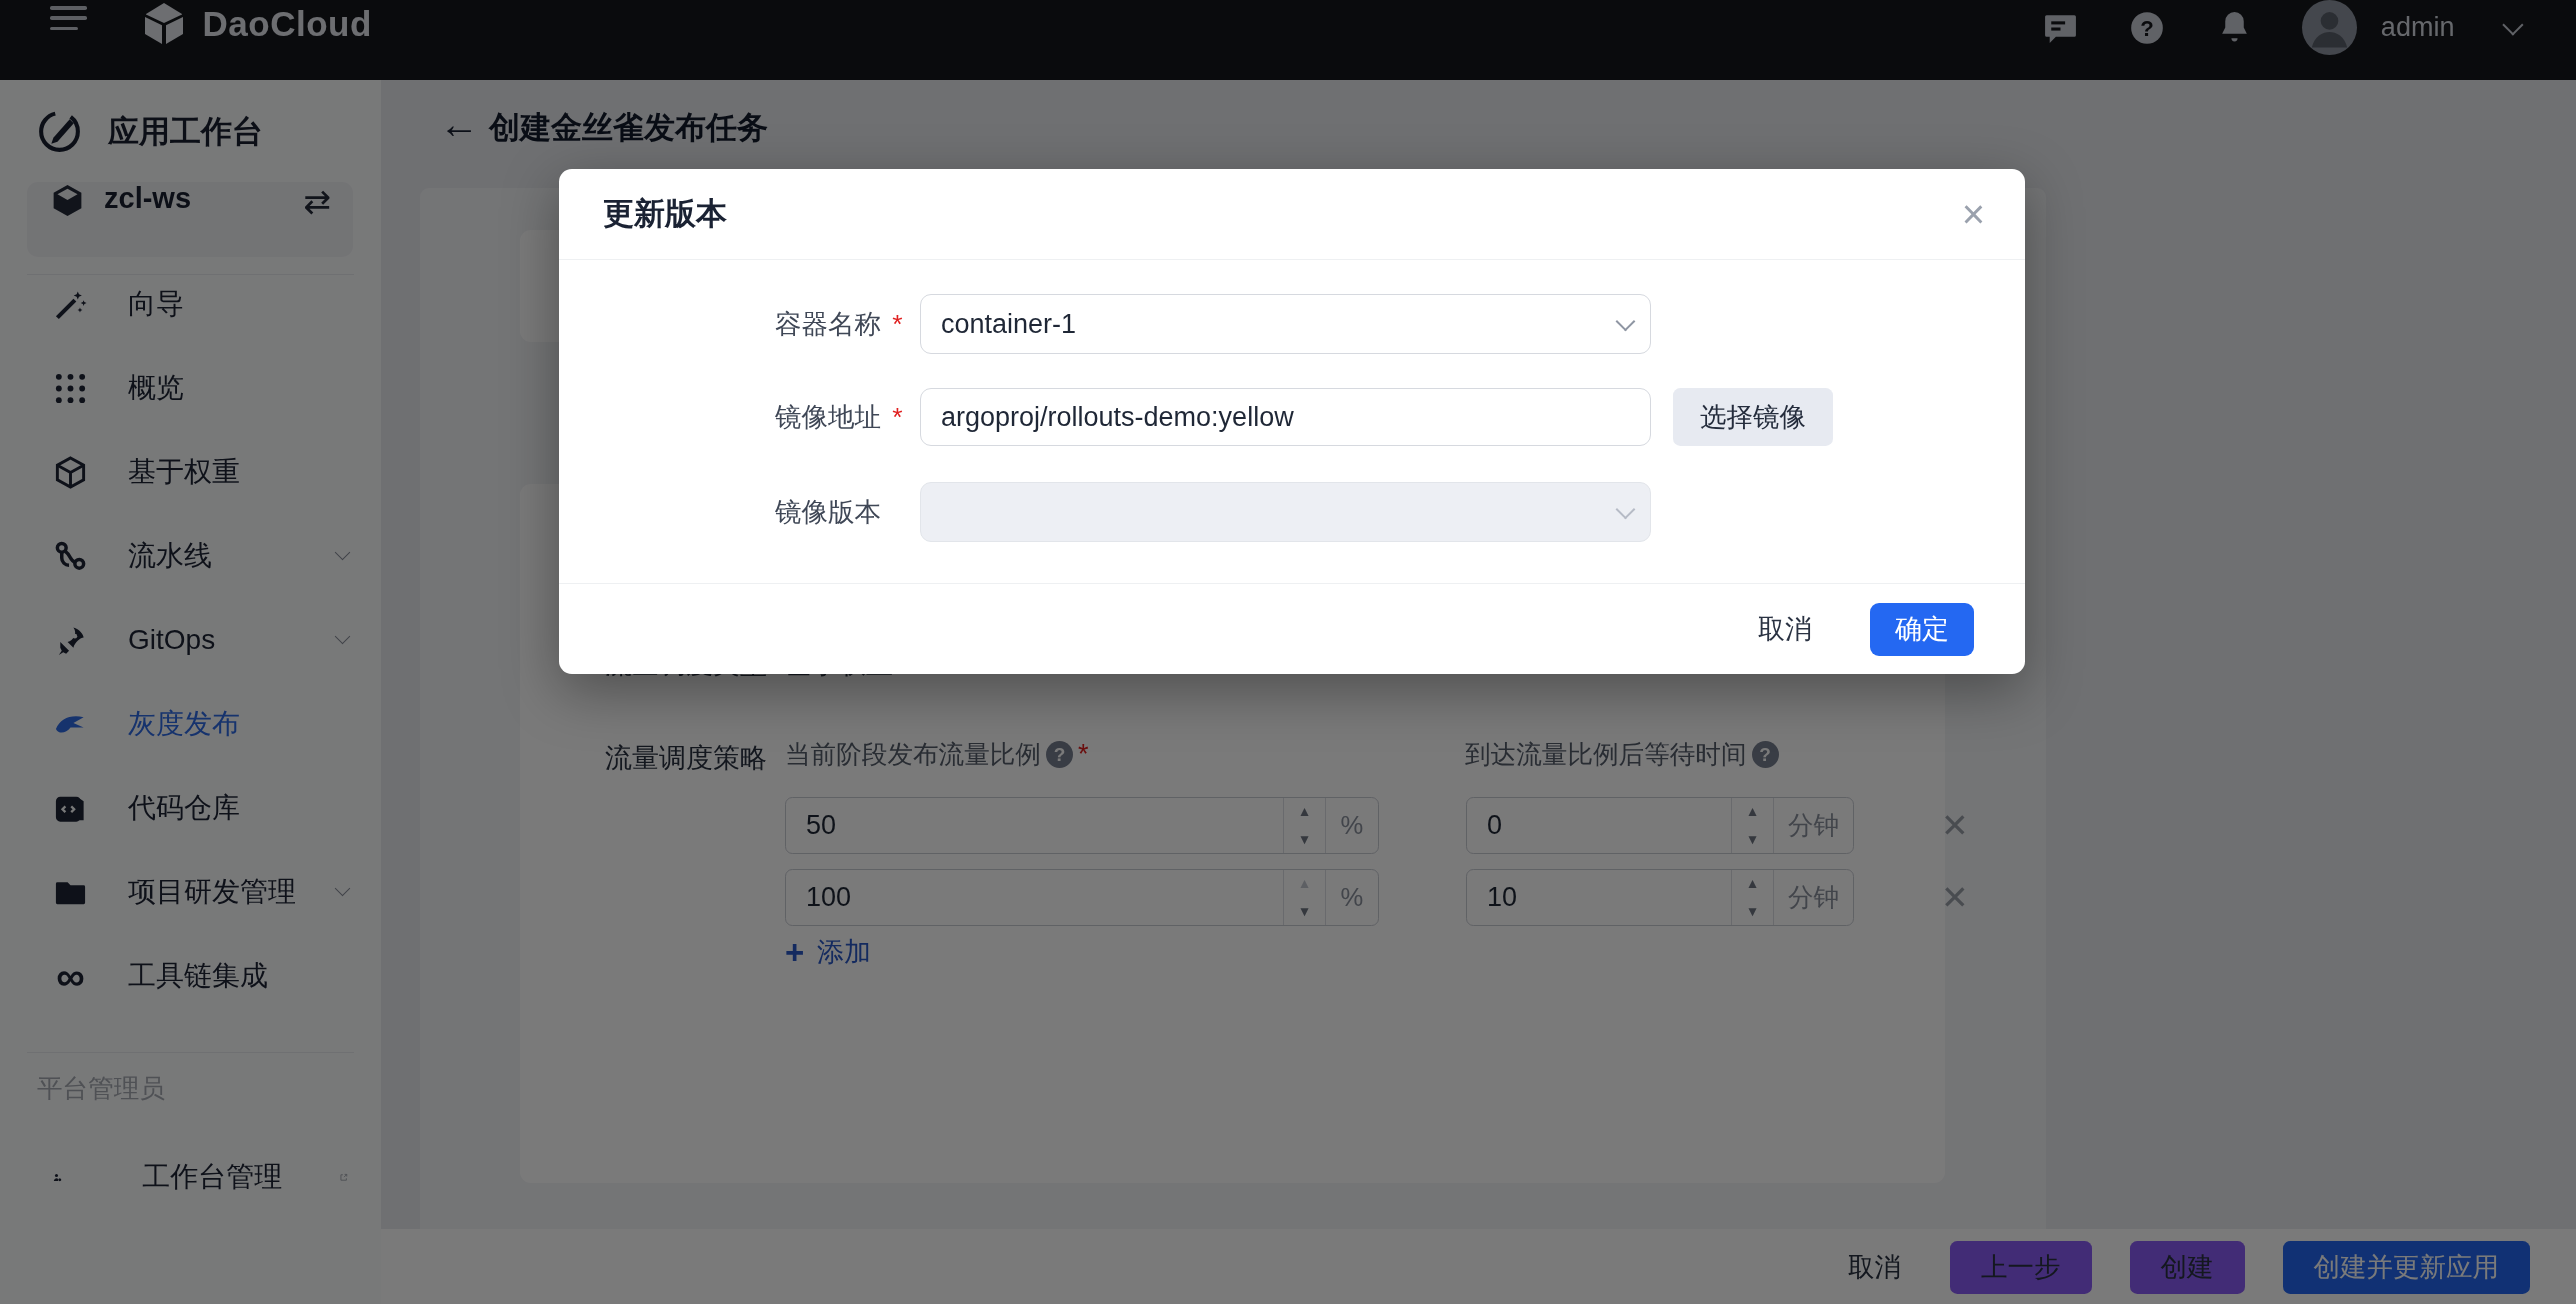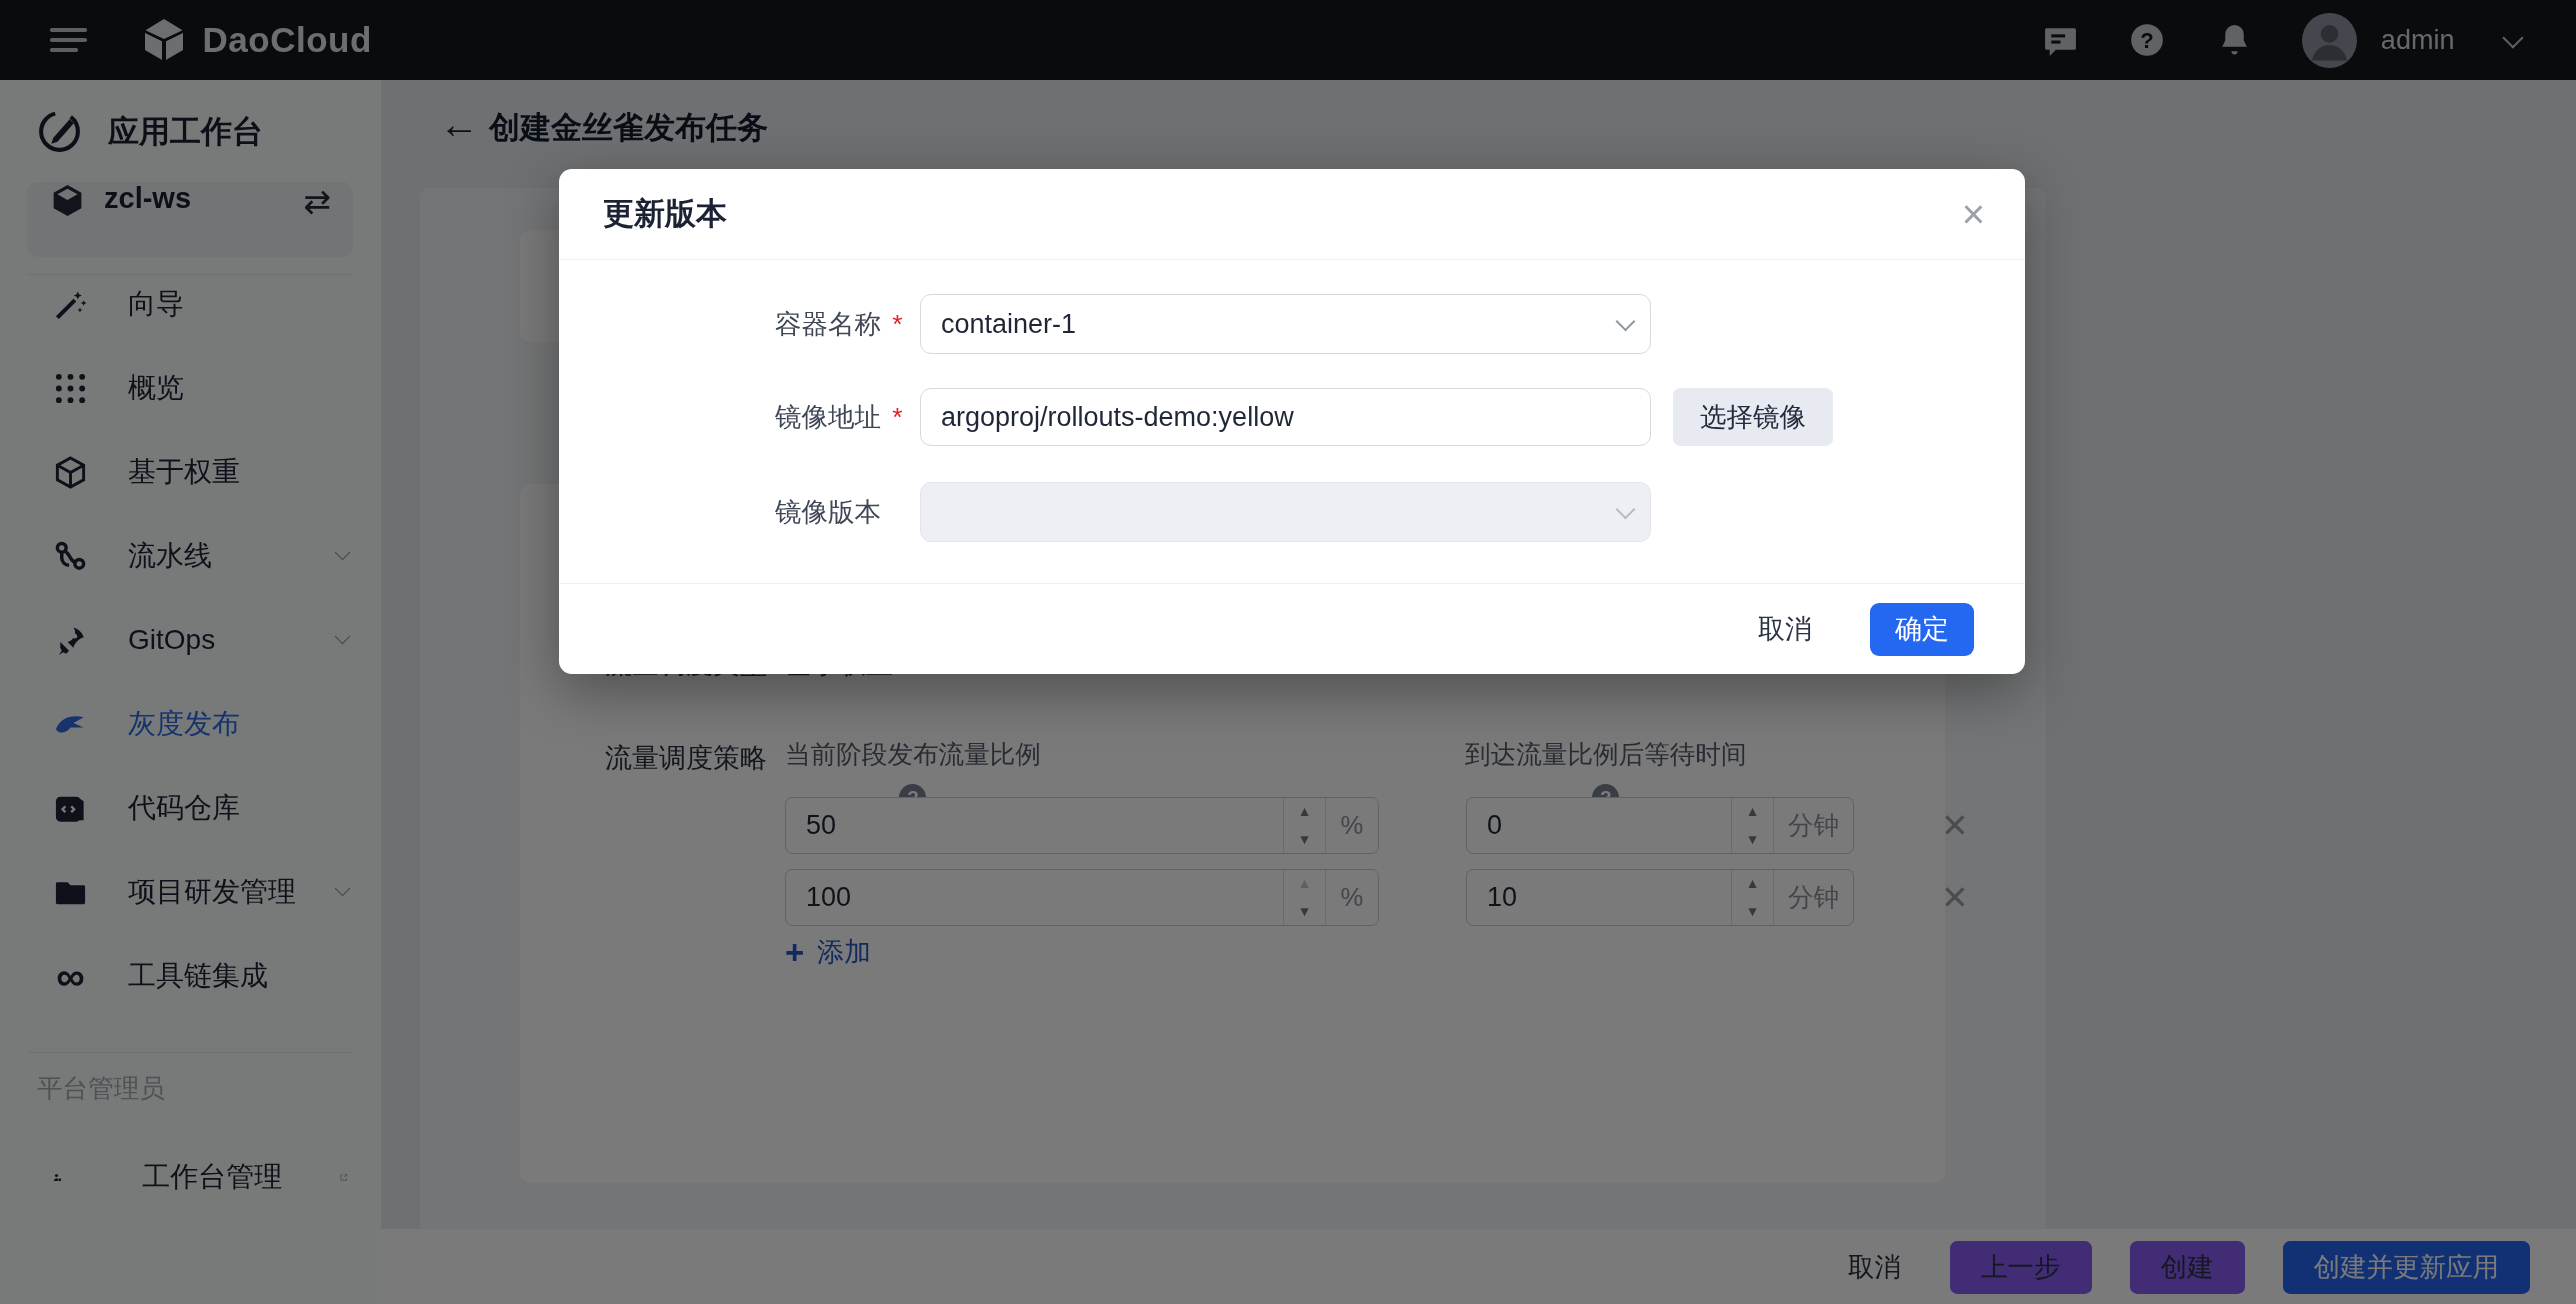--- a/index.html
+++ b/index.html
@@ -1,21 +1,21 @@
 <!DOCTYPE html>
 <html style="font-size:14.6px"><head>
 <meta charset="utf-8">
 <style>
   * { margin:0; padding:0; box-sizing:border-box; }
   html,body { width:2576px; height:1304px; overflow:hidden; background:#e9ebef;
               font-family:"Liberation Sans","DejaVu Sans",sans-serif; }
 
   
   .topbar { position:absolute; left:0; top:0; width:2576px; height:80px;
-            background:#16181d; display:flex; align-items:center; z-index:10; }
+            background:#16181d; display:flex; align-items:flex-start; z-index:10; }
   .hamburger { margin-left:50px; width:37px; cursor:pointer; }
   .hamburger div { height:3.7px; background:#c3c7cf; border-radius:1.8px; margin:6.4px 0; }
   .hamburger div:nth-child(3){ width:75%; }
   .brand { display:flex; align-items:center; margin-left:53px; gap:14.6px; color:#e3e6ec; }
   .brand svg { width:48px; height:48px; }
   .brand-name { font-size:35px; font-weight:bold; letter-spacing:0.5px; }
   .top-right { margin-left:auto; display:flex; align-items:center; gap:49px; margin-right:58px; color:#c9cdd6; }
   .top-ic { width:38px; height:38px; display:flex; align-items:center; justify-content:center; cursor:pointer; }
   .avatar { width:55px; height:55px; border-radius:50%; background:#8f95a1; display:flex; align-items:center; justify-content:center; overflow:hidden; }
   .user-name { font-size:27px; color:#d6dae1; margin-left:-25.6px; }
@@ -50,21 +50,21 @@
   .content { position:absolute; left:381px; top:80px; width:2195px; height:1148px; background:#e9ebef; }
   .back-arrow { position:absolute; left:58px; top:24px; font-size:40px; font-weight:bold; color:#1a2233; cursor:pointer; line-height:40px; }
   .page-title { position:absolute; left:108px; top:27px; font-size:31px; font-weight:bold; color:#141c2c; }
   .panel { position:absolute; left:39px; top:108px; width:1626px; height:1119px; background:#f3f4f7; border-radius:9px; }
   .card { position:absolute; left:100px; width:1425px; background:#ffffff; border-radius:11px; }
   .card1 { top:42px; height:112px; }
   .card2 { top:296px; height:699px; }
   .occl-label { position:absolute; left:85px; top:162px; font-size:27px; color:#2a3242; }
   .occl-value { position:absolute; left:265px; top:162px; font-size:27px; color:#2a3242; }
   .policy-label { position:absolute; left:85px; top:256px; font-size:27px; color:#2a3242; }
-  .col-head { position:absolute; top:253px; display:flex; align-items:center; gap:12px; font-size:25.6px; color:#565e6c;flex-direction:column; }
+  .col-head { position:absolute; top:253px; display:flex; align-items:center; gap:5px; font-size:25.6px; color:#565e6c; }
   .help { width:27px; height:27px; border-radius:50%; background:#788090; color:#fff; font-size:19px;
           display:flex; align-items:center; justify-content:center; font-weight:bold; }
   .req { color:#e02020; font-size:27px; }
   .num-row { position:absolute; height:57px; display:flex; align-items:stretch; }
   .num-box { display:flex; align-items:stretch; border:1.8px solid #c9ccd4; border-radius:7.3px; background:#fff; overflow:hidden; }
   .num-box input { border:none; outline:none; background:transparent; font-size:27px; color:#1f2736; padding-left:20px; width:100%;
                    font-family:"Liberation Sans","DejaVu Sans",sans-serif; }
   .num-val { flex:1; display:flex; align-items:center; }
   .stepper { width:42px; border-left:1.8px solid #dcdee4; display:flex; flex-direction:column; }
   .stepper div { flex:1; display:flex; align-items:center; justify-content:center; font-size:13.7px; color:#6f7682; cursor:pointer; }

